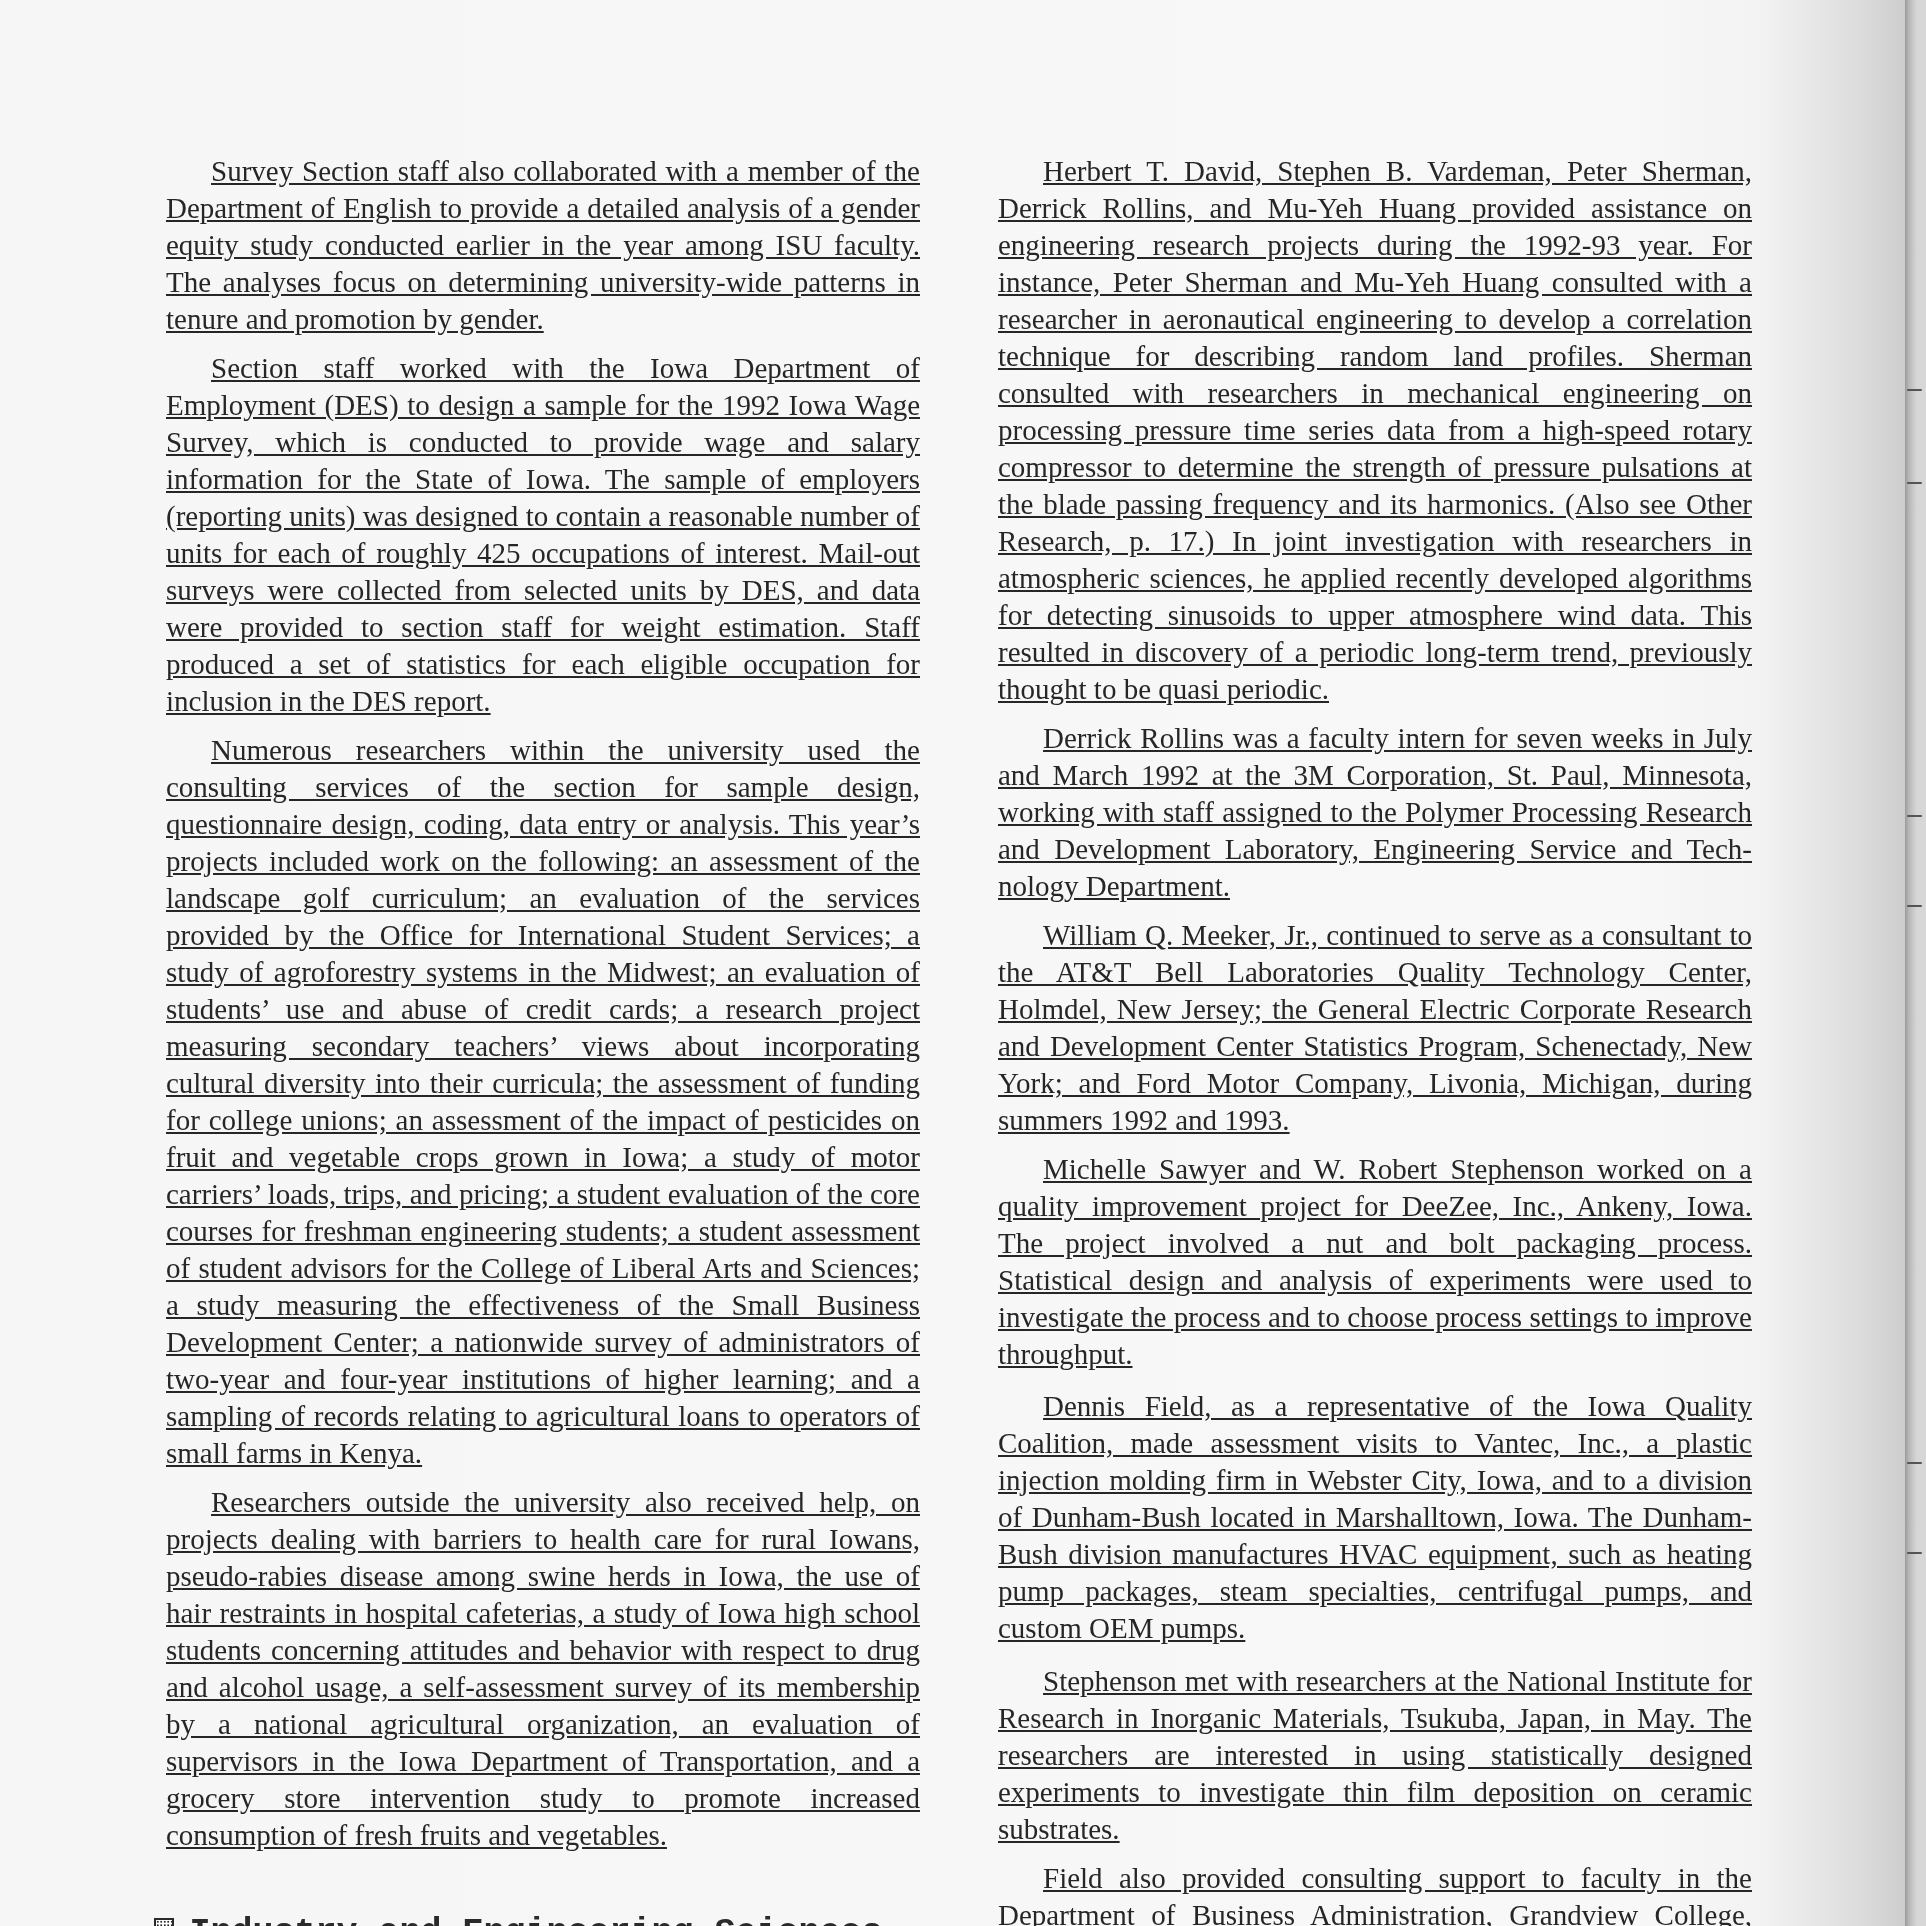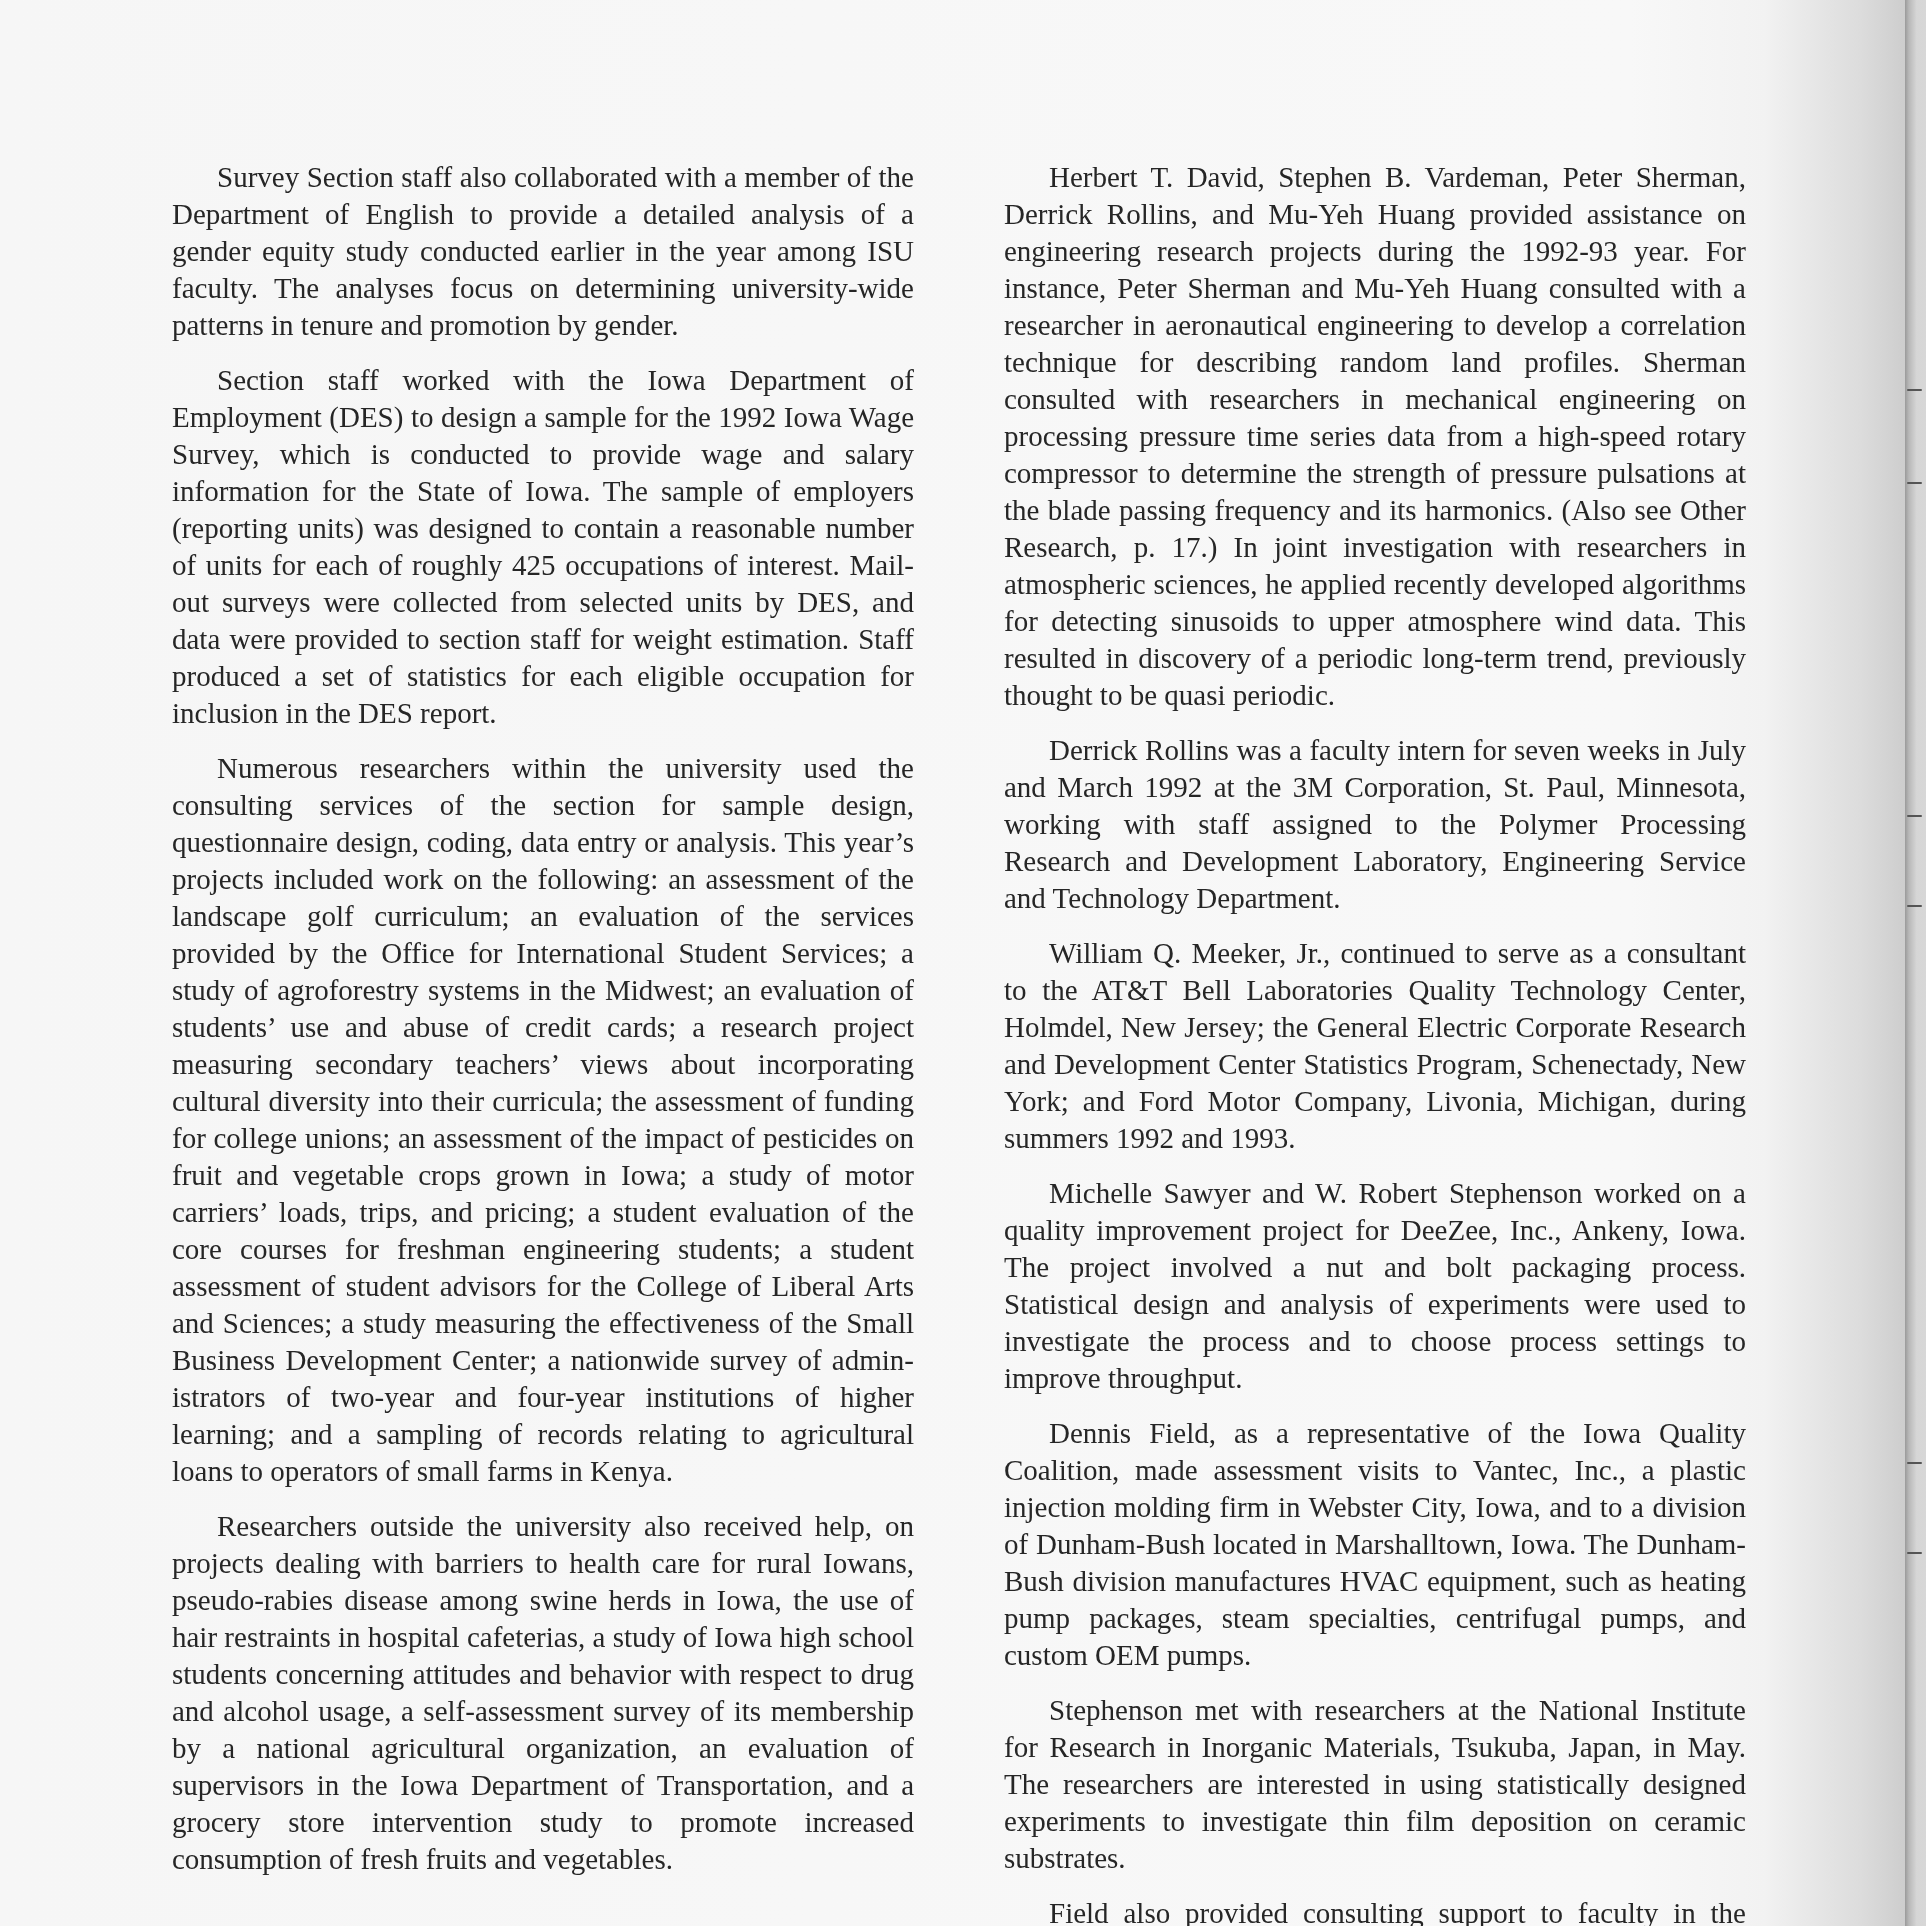--- a/index.html
+++ b/index.html
@@ -18,21 +18,21 @@
     background: linear-gradient(to right, #9a9a9a 0px, #b8b8b8 3.9px, #d6d6d6 11.6px, #dcdcdc 100%);
   }
   .edge-notch { position: absolute; left: 1907px; width: 15.4px; height: 2.3px; background: #555; border-radius: 1.2px; }
   .column {
     position: absolute; top: 141px; width: 778px;
     font-size: 29px; line-height: 37px;
     text-align: justify; hyphens: manual;
   }
   .col-left { left: 154px; }
   .col-right { left: 986px; }
-  p { margin: 18px; text-indent: 45px; }
+  p { margin: 12px; text-indent: 45px; text-decoration: underline; }
   .gap { margin-top: 15.4px; }
   .section-heading {
     display: flex; align-items: center; gap: 15.4px;
     margin-top: 58px; margin-bottom: 0;
     font-family: Liberation Mono, monospace;
     font-weight: bold; font-size: 35px; line-height: 42px; color: #2a2a2a;
     text-indent: 0;
   }
   .heading-box {
     width: 20px; height: 30px; flex: 0 0 20px;

